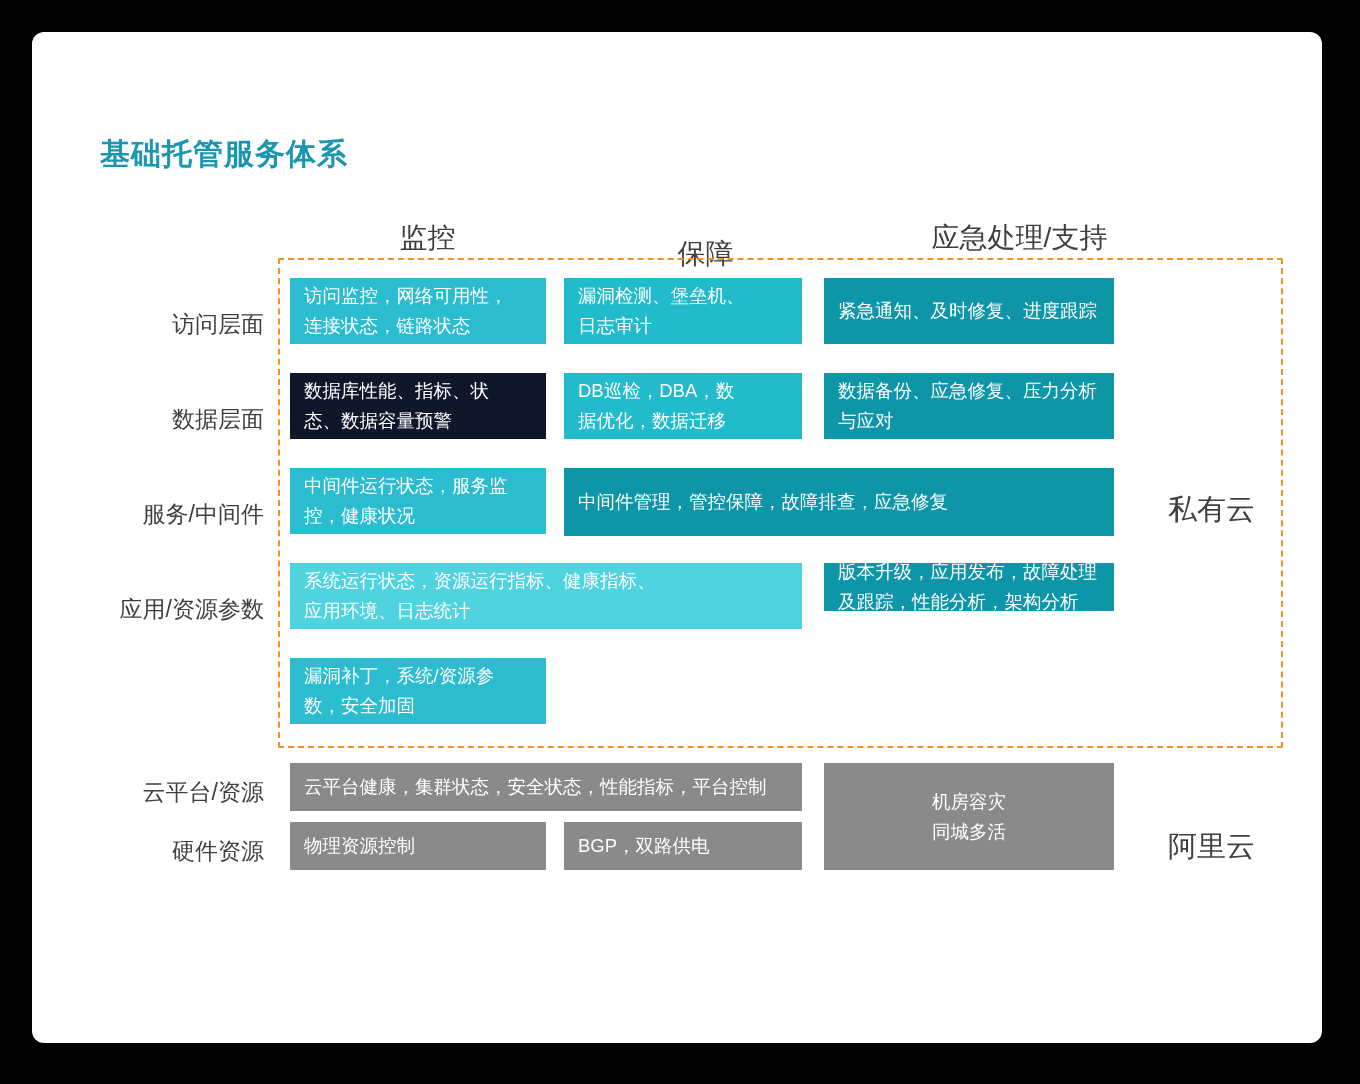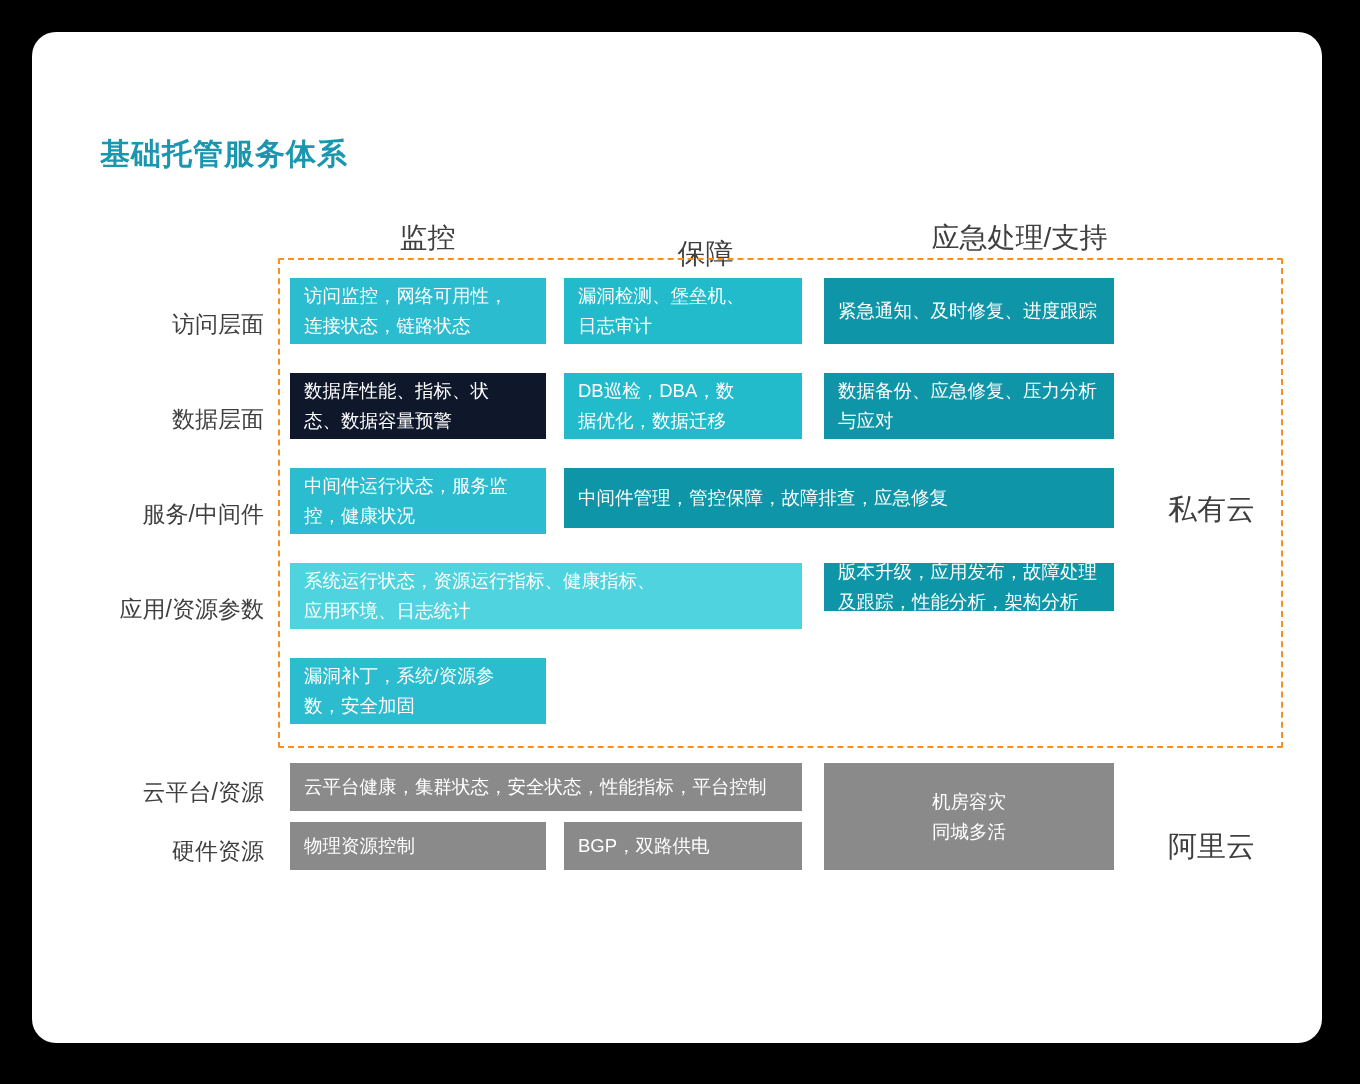--- a/index.html
+++ b/index.html
@@ -7,21 +7,21 @@
     width: 1360px; height: 1084px;
     background: #000000;
     font-family: "Liberation Sans", "DejaVu Sans", sans-serif;
     overflow: hidden;
   }
   #card {
     position: absolute;
     left: 32px; top: 32px;
     width: 1290px; height: 1011px;
     background: #ffffff;
-    border-radius: 24px;
+    border-radius: 12px;
   }
   #title {
     position: absolute;
     left: 68px; top: 102px;
     font-size: 30px;
     font-weight: bold;
     color: #1A97AE;
     letter-spacing: 1px;
     white-space: nowrap;
   }
@@ -116,21 +116,21 @@
 
   <div class="cell" style="left:258px;top:341px;width:256px;height:66px;background:#0f172a">数据库性能、指标、状
 态、数据容量预警</div>
   <div class="cell" style="left:532px;top:341px;width:238px;height:66px;background:#22BBCC">DB巡检，DBA，数
 据优化，数据迁移</div>
   <div class="cell" style="left:792px;top:341px;width:290px;height:66px;background:#0E96A8">数据备份、应急修复、压力分析
 与应对</div>
 
   <div class="cell" style="left:258px;top:436px;width:256px;height:66px;background:#2BBDCF">中间件运行状态，服务监
 控，健康状况</div>
-  <div class="cell" style="left:532px;top:436px;width:550px;height:60px;background:#0E96A8">中间件管理，管控保障，故障排查，应急修复</div>
+  <div class="cell" style="left:532px;top:436px;width:550px;height:68px;background:#0E96A8">中间件管理，管控保障，故障排查，应急修复</div>
 
   <div class="cell" style="left:258px;top:531px;width:512px;height:66px;background:#4FD3DE">系统运行状态，资源运行指标、健康指标、
 应用环境、日志统计</div>
   <div class="cell" style="left:792px;top:531px;width:290px;height:48px;background:#0E96A8">版本升级，应用发布，故障处理
 及跟踪，性能分析，架构分析</div>
 
   <div class="cell" style="left:258px;top:626px;width:256px;height:66px;background:#2BBDCF">漏洞补丁，系统/资源参
 数，安全加固</div>
 
   <div class="cell gray" style="left:258px;top:731px;width:512px;height:48px">云平台健康，集群状态，安全状态，性能指标，平台控制</div>

